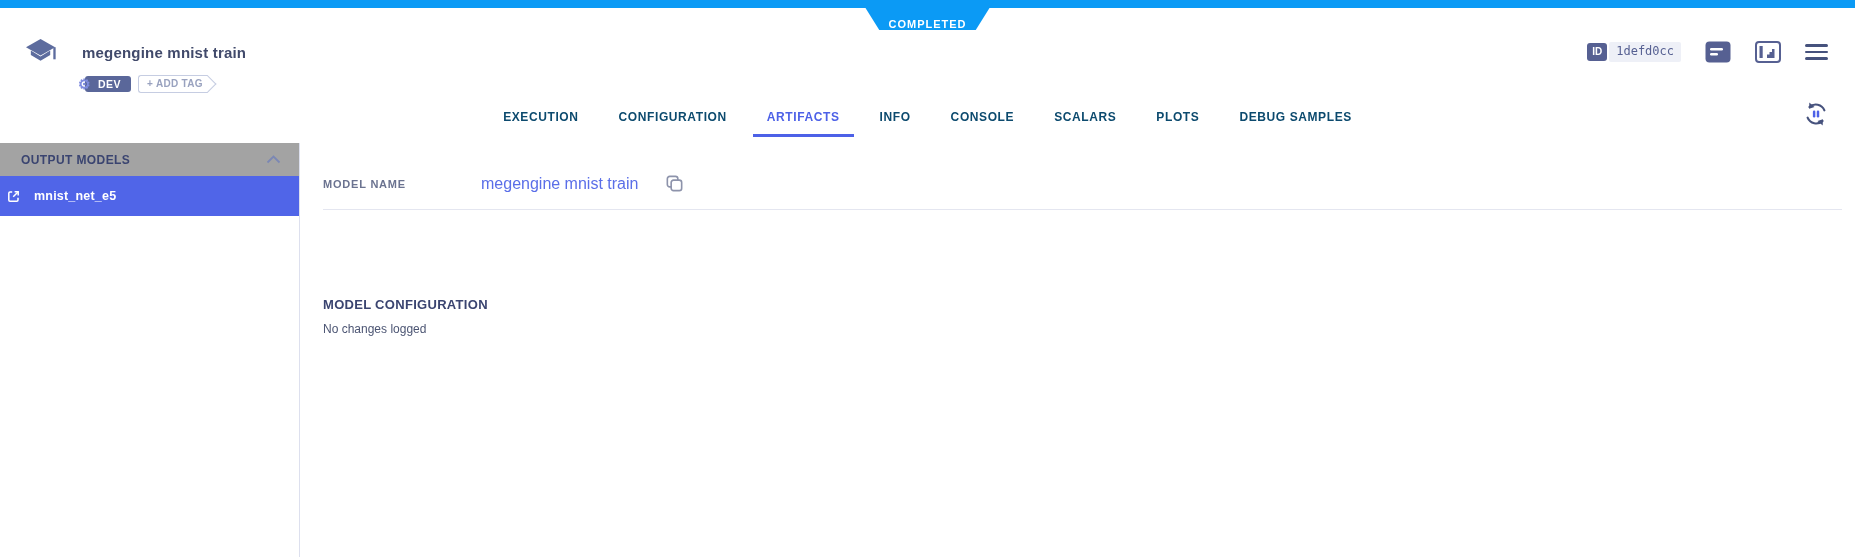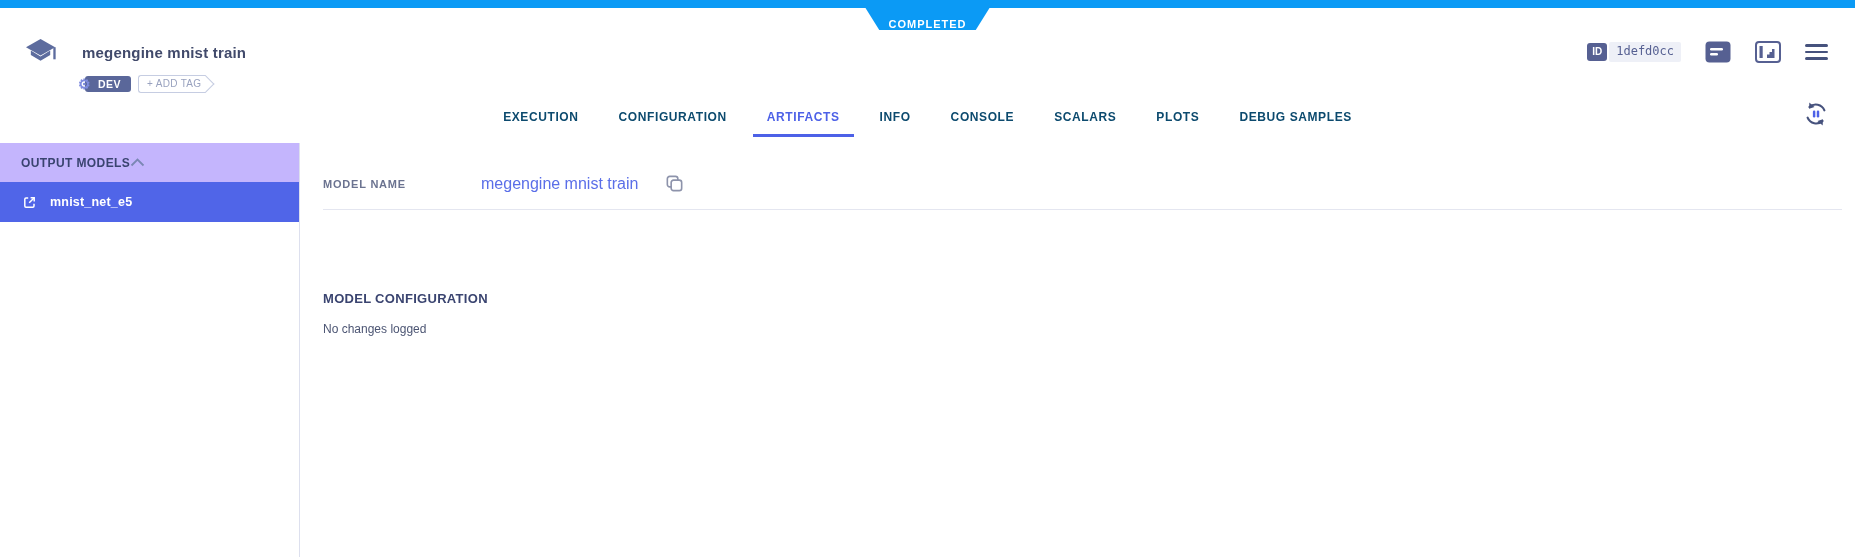--- a/index.html
+++ b/index.html
@@ -35,21 +35,21 @@
     position:relative; background:#5a679a; color:#fff; border-radius:3px;
     font-size:10.5px; font-weight:700; letter-spacing:.5px;
     padding:2px 10px 2px 13px; line-height:12px;
   }
   .gear-icon {
     position:absolute; left:-7px; top:50%; transform:translateY(-52%);
     color:#7f8cdf; font-size:14px; line-height:14px;
   }
   .tag-add {
     position:relative; border:1px solid #c6cde2; border-right:0; border-radius:3px 0 0 3px;
-    color:#99a2bf; font-size:10px; font-weight:400; letter-spacing:.3px;
+    color:#99a2bf; font-size:10px; font-weight:700; letter-spacing:.3px;
     padding:2px 5px 2px 8px; line-height:12px; background:#fff;
   }
   .tag-add::after {
     content:""; position:absolute; right:-6px; top:50%; width:11px; height:11px;
     transform:translateY(-50%) rotate(45deg);
     border-top:1px solid #c6cde2; border-right:1px solid #c6cde2; background:#fff;
   }
   .tag-add .tag-label { position:relative; z-index:1; }
 
   .right-controls {
@@ -80,42 +80,42 @@
   }
   .tab.active { color:#4d61e7; border-bottom-color:#4d61e7; }
   .refresh-btn { position:absolute; right:23px; top:100px; width:30px; height:30px; cursor:pointer; }
 
   
   .sidebar {
     position:absolute; left:0; top:143px; width:300px; bottom:0;
     background:#fff; border-right:1px solid #dde0ee;
   }
   .sidebar-header {
-    height:39px; background:#c4b5fd; display:flex; align-items:center;
-    justify-content:flex-start; padding:0 18px 0 21px;
+    height:33px; background:#a3a3a3; display:flex; align-items:center;
+    justify-content:space-between; padding:0 18px 0 21px;
     font-size:12px; font-weight:700; color:#3a4470; letter-spacing:.4px;
   }
   .model-item {
-    height:40px; display:flex; align-items:center; gap:13px; padding-left:22px;
+    height:40px; display:flex; align-items:center; gap:13px; padding-left:6px;
     font-size:12.5px; font-weight:600; color:#414b6f; letter-spacing:.2px; cursor:pointer;
   }
   .model-item.selected { background:#5065e8; color:#fff; }
   .model-item svg { flex:0 0 auto; }
 
   
   .main { position:absolute; left:301px; top:143px; right:0; bottom:0; background:#fff; }
   .model-name-row { position:absolute; top:30px; left:22px; right:14px; display:flex; align-items:center; }
   .field-label {
     width:158px; font-size:11px; font-weight:600; color:#6b7390; letter-spacing:.8px;
   }
   .model-link { font-size:16px; color:#5a6ee8; cursor:pointer; }
   .copy-btn { margin-left:26px; cursor:pointer; display:flex; align-items:center; }
   .divider { position:absolute; top:66px; left:22px; right:13px; height:1px; background:#e4e6f0; }
   .config-title {
-    position:absolute; top:148px; left:22px;
+    position:absolute; top:154px; left:22px;
     font-size:13px; font-weight:700; color:#3a4470; letter-spacing:.3px;
   }
   .config-empty { position:absolute; top:179px; left:22px; font-size:12px; color:#4c5573; }
 </style>
 </head>
 <body>
 
 <div class="topbar"></div>
 <div class="status-badge">
   <span>COMPLETED</span>

